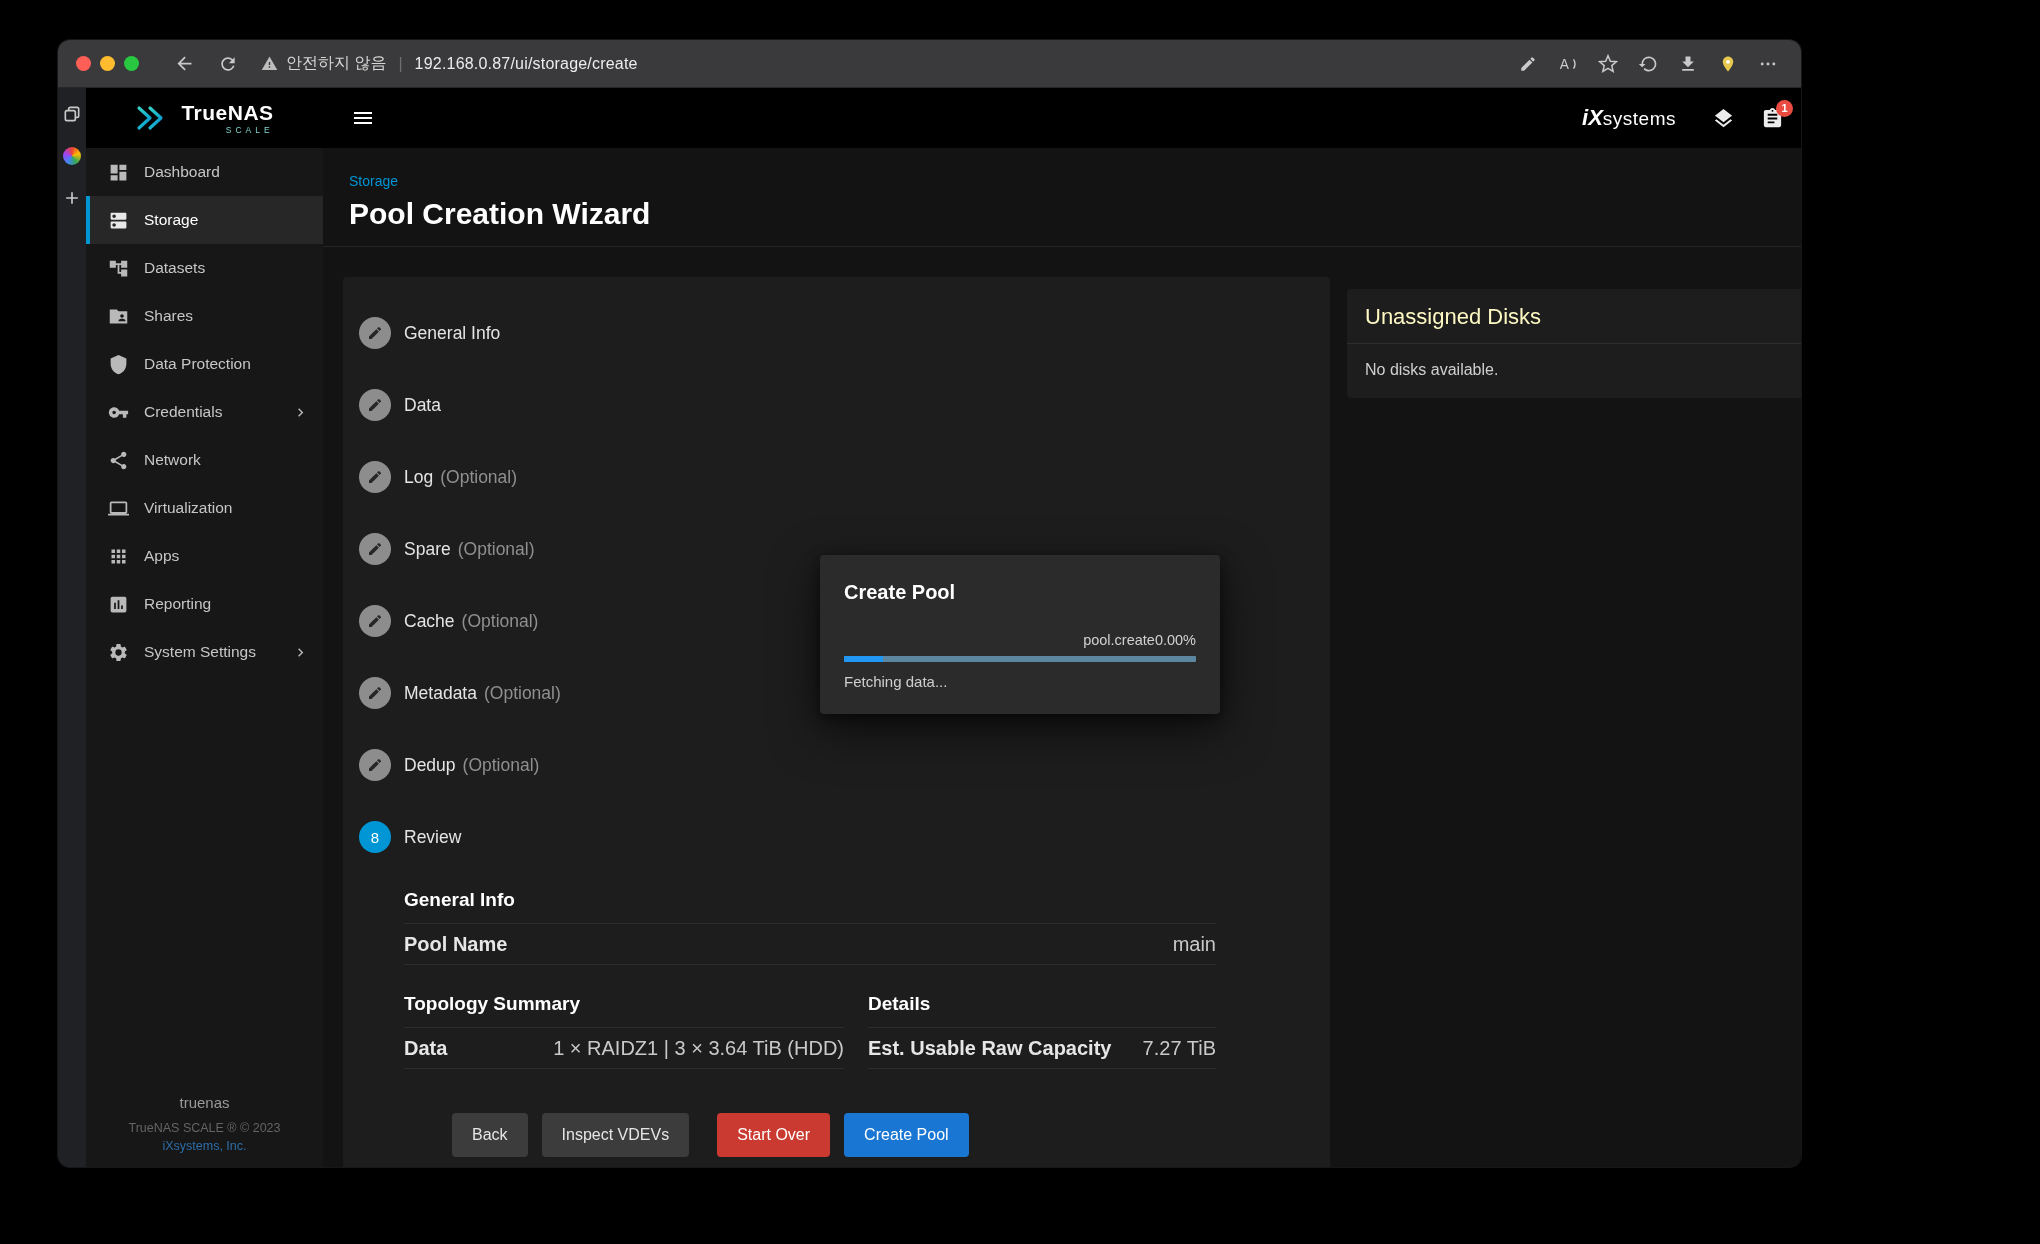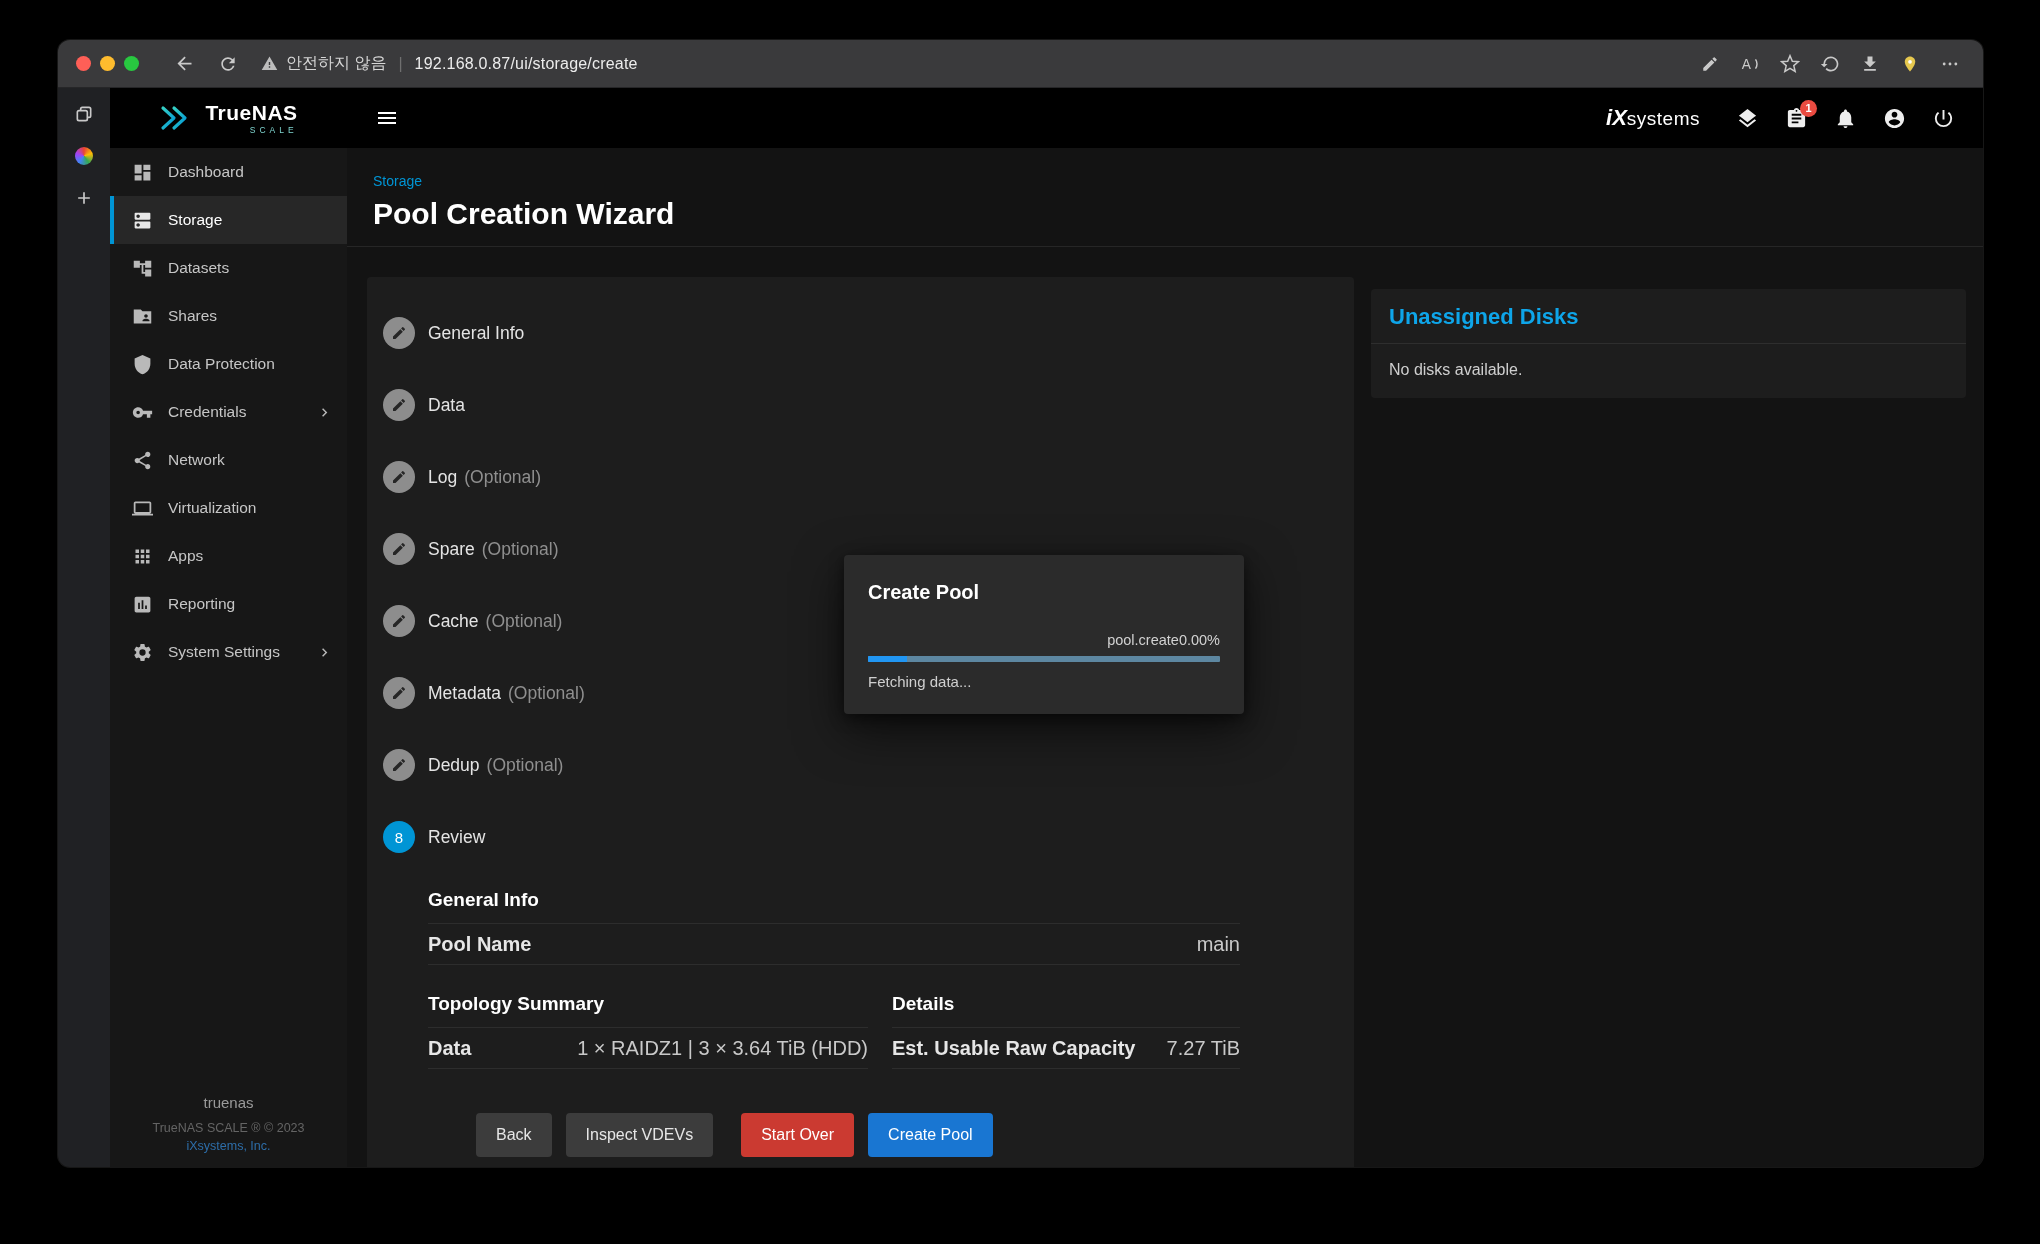--- a/index.html
+++ b/index.html
@@ -1,21 +1,21 @@
 <!DOCTYPE html>
 <html><head>
 <meta charset="utf-8">
 <style>
   * { margin:0; padding:0; box-sizing:border-box; }
   html,body { background:#000; }
   body { font-family:"Liberation Sans", sans-serif; }
   .desktop { position:relative; width:2040px; height:1244px; background:#000; overflow:hidden; }
 
   
-  .bwindow { position:absolute; left:58px; top:40px; width:1925px; height:1127px;
+  .bwindow { position:absolute; left:58px; top:40px; width:1743px; height:1127px;
              border-radius:12px; background:#141414; overflow:hidden;
              box-shadow:0 0 0 1px rgba(255,255,255,.09), 0 24px 70px rgba(0,0,0,.85); }
   .toolbar { height:48px; background:#3a3a3c; display:flex; align-items:center; padding:0 18px;
              border-bottom:1px solid #262628; color:#c9c9c9; }
   .tlights { display:flex; gap:9px; margin-right:30px; }
   .tl { width:15px; height:15px; border-radius:50%; }
   .tl.red{background:#ff5f57}.tl.yellow{background:#febc2e}.tl.green{background:#28c840}
   .tb-icon { display:flex; align-items:center; justify-content:center; width:30px; height:30px; cursor:pointer; }
   .tb-icon svg { display:block; }
   .url-area { display:flex; align-items:center; margin-left:18px; font-size:16px; cursor:text; }
@@ -91,21 +91,21 @@
   .kv-v { color:#c9c9c9; text-align:center; }
   .two-col { display:grid; grid-template-columns:440px 1fr; column-gap:24px; margin-top:28px; }
   .actions { display:flex; align-items:center; gap:14px; margin-top:44px;padding-left:48px; }
   .btn { height:44px; padding:0 20px; border:none; border-radius:4px; font-size:16px;
          font-family:inherit; cursor:pointer; color:#e6e6e6; }
   .btn-neutral { background:#3c3c3c; }
   .btn-danger  { background:#cb3a31; color:#fff; margin-left:14px; }
   .btn-primary { background:#1976d2; color:#fff; }
 
   .disks-card { width:595px; background:#1d1d1d; border-radius:4px; margin-left:17px; margin-top:12px; }
-  .disks-head { padding:15px 18px 13px 18px; font-size:22px; font-weight:700; color:#0ea5e9;
+  .disks-head { padding:15px 18px 13px 18px; font-size:22px; font-weight:400; color:#fef9c3;
                 border-bottom:1px solid #2e2e2e; }
   .disks-empty { padding:17px 18px 19px 18px; font-size:16px; color:#cfcfcf; }
 
   
   .dialog { position:absolute; left:497px; top:407px; width:400px; background:#2b2b2b;
             border-radius:4px; padding:26px 24px 24px 24px;
             box-shadow:0 16px 48px rgba(0,0,0,.6), 0 4px 14px rgba(0,0,0,.5); z-index:20; }
   .dialog-title { font-size:20px; font-weight:700; color:#fff; }
   .job-row { display:flex; justify-content:flex-end; margin-top:28px; font-size:14.5px; color:#d2d2d2; }
   .progress-track { height:6px; background:#5d87a1; margin-top:8px; overflow:hidden; border-radius:1px; }

